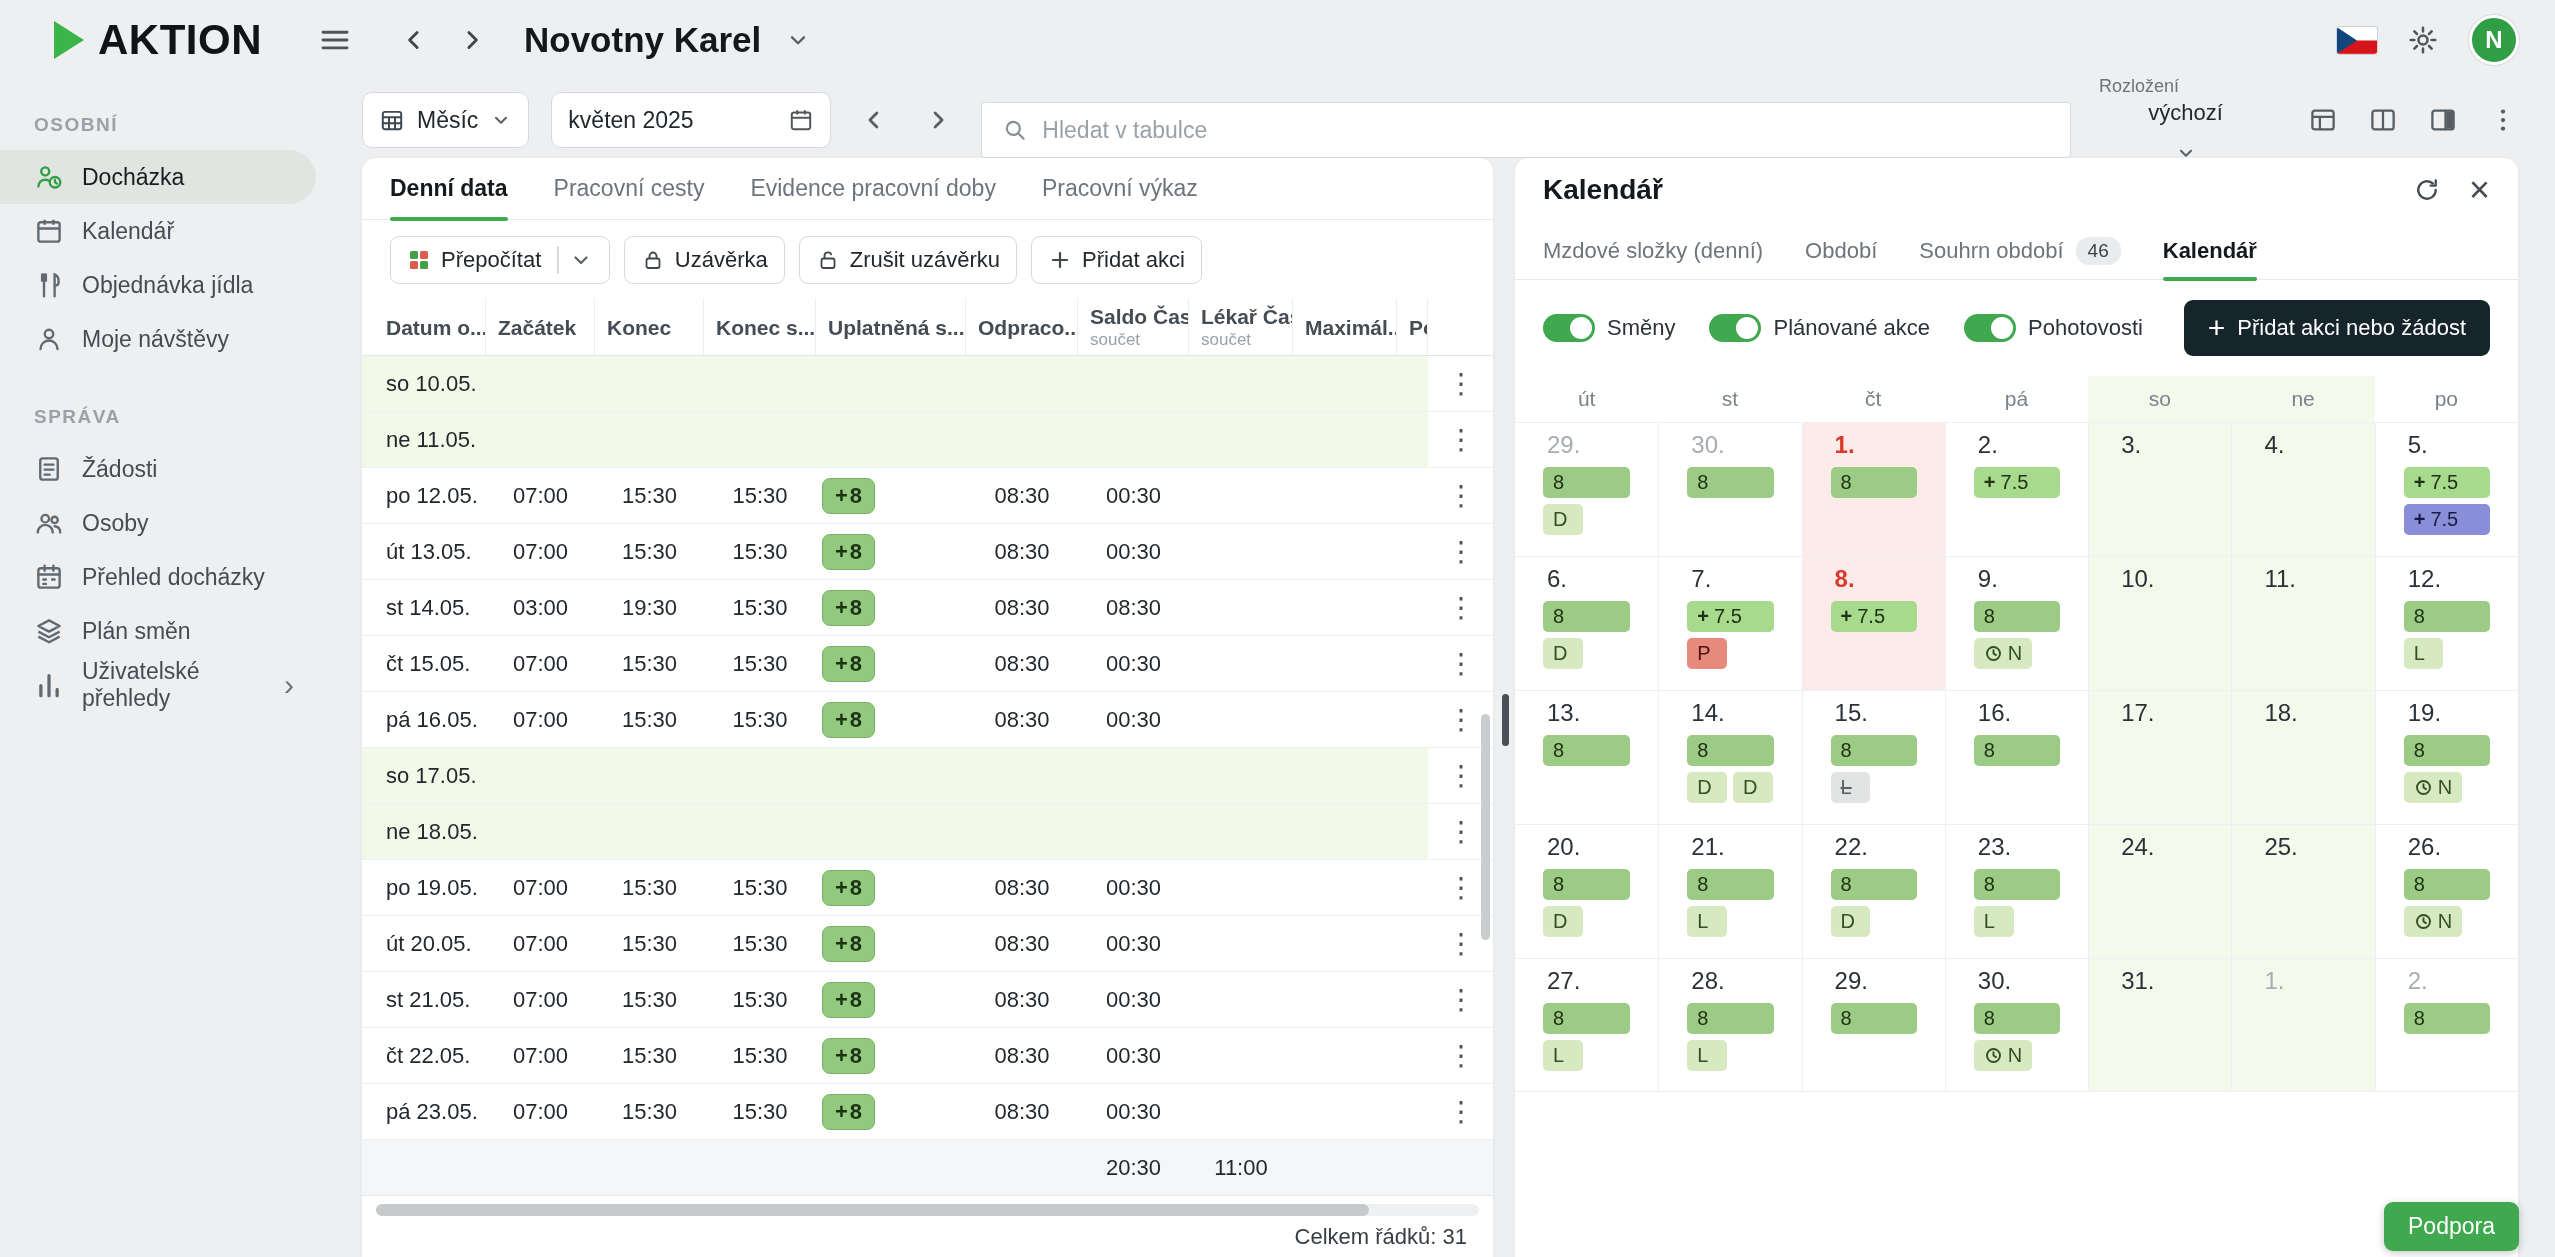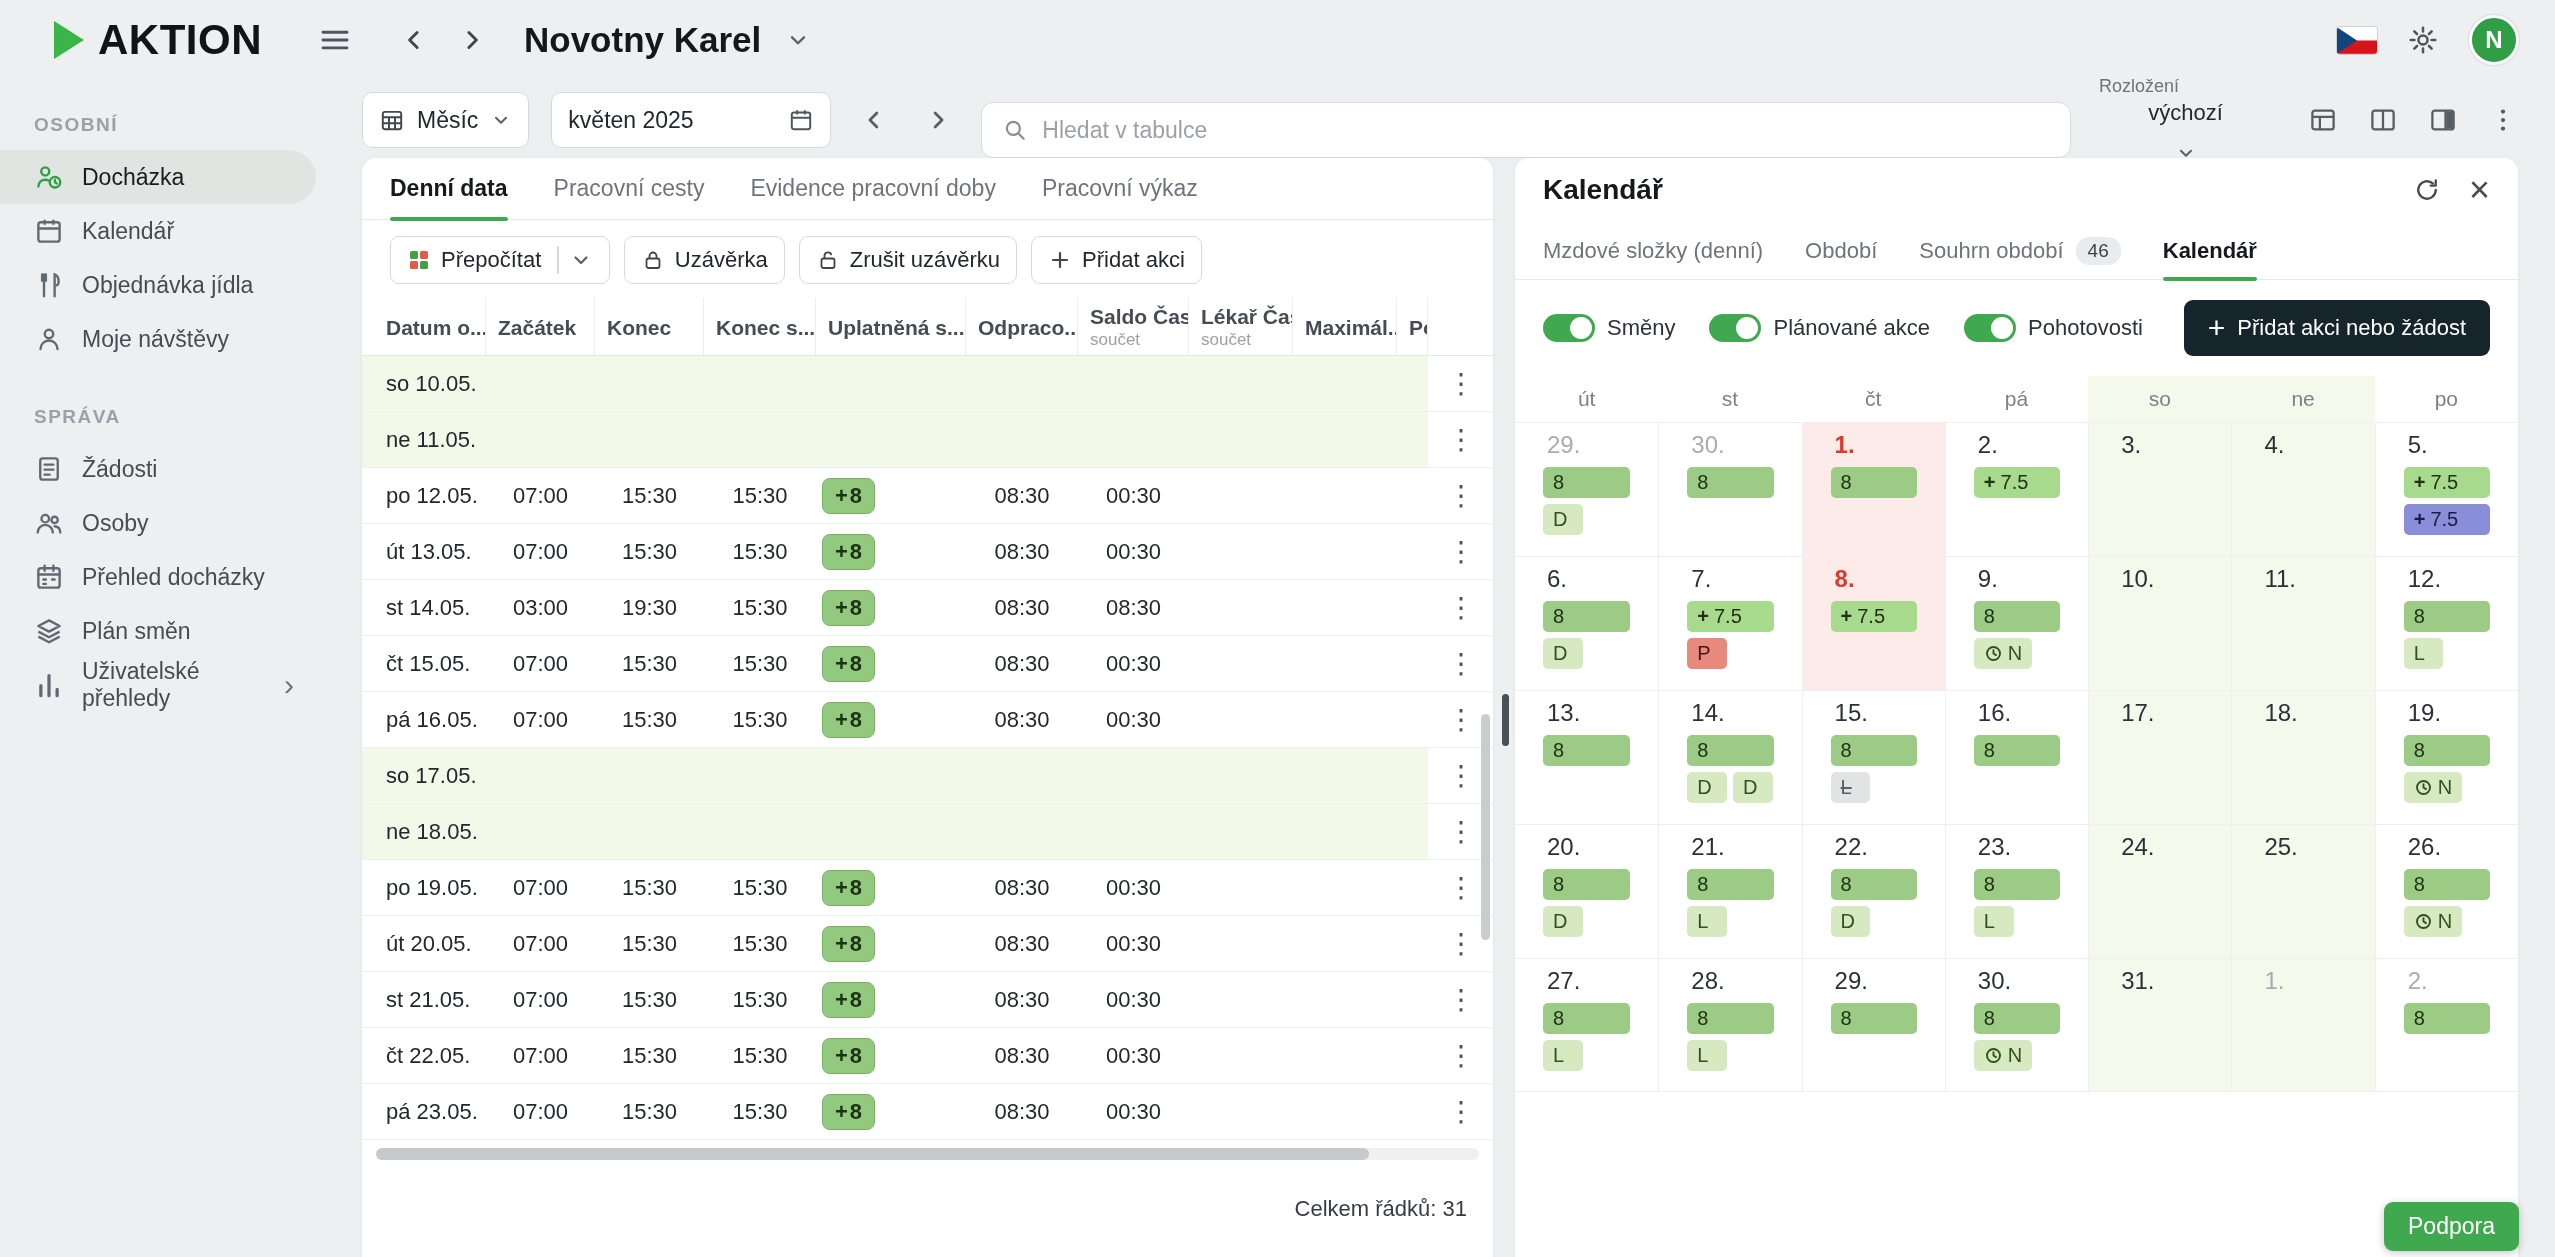--- a/index.html
+++ b/index.html
@@ -43,21 +43,21 @@
 .toolbar{position:absolute;left:362px;top:92px;right:37px;height:56px;display:flex;align-items:center;gap:22px;}
 .icn svg{width:26px;height:26px;}
 .caret svg{width:22px;height:22px;}
 .tbtn{height:56px;background:#fff;border:1.5px solid #d6dade;border-radius:10px;display:flex;align-items:center;gap:12px;padding:0 16px;font-size:23px;color:#22272c;cursor:pointer;}
 .tbtn .icn{color:#3f464c;}
 .tbtn .caret{color:#5a6167;}
 .date-field{height:56px;width:280px;background:#fff;border:1.5px solid #d6dade;border-radius:10px;display:flex;align-items:center;justify-content:space-between;padding:0 16px;font-size:23px;cursor:text;}
 .date-field .icn{color:#4e555b;}
 .nav-sm{width:42px;height:42px;display:flex;align-items:center;justify-content:center;color:#565d63;border-radius:8px;}
 .nav-sm svg{width:28px;height:28px;}
-.search{flex:1;height:56px;background:#fff;border:1.5px solid #d6dade;border-radius:12px;display:flex;align-items:center;gap:14px;padding:9px 20px;cursor:text;margin-top:20px;}
+.search{flex:1;height:56px;background:#fff;border:1.5px solid #d6dade;border-radius:4px;display:flex;align-items:center;gap:14px;padding:9px 20px;cursor:text;margin-top:20px;}
 .search .icn{color:#878e95;}
 .search input{flex:1;border:none;outline:none;font-size:23px;font-family:inherit;color:#23282d;background:transparent;}
 .search input::placeholder{color:#9aa1a8;}
 .layout-group{display:flex;flex-direction:column;justify-content:center;gap:3px;min-width:185px;cursor:pointer;padding:0 6px;}
 .layout-label{font-size:18px;color:#6d747b;}
 .layout-value{display:flex;align-items:center;justify-content:space-between;font-size:22px;color:#24292e;gap:16px;flex-direction:column;}
 .layout-value .caret{color:#5a6167;}
 .toolbar-icons{display:flex;align-items:center;gap:30px;padding-left:8px;color:#555c62;}
 .toolbar-icons button{display:flex;color:#555c62;}
 .toolbar-icons svg{width:30px;height:30px;}
@@ -685,20 +685,33 @@
           </div>
           <div class="tcell c">08:30</div>
           <div class="tcell c">00:30</div>
           <div class="tcell c"></div>
           <div class="tcell c"></div>
           <div class="tcell c"></div>
           <div class="tcell dots">
             <button class="dotbtn">⋮</button>
           </div>
         </div>
+        <div class="trow totals">
+          <div class="tcell date"></div>
+          <div class="tcell c"></div>
+          <div class="tcell c"></div>
+          <div class="tcell c"></div>
+          <div class="tcell c"></div>
+          <div class="tcell c"></div>
+          <div class="tcell c">20:30</div>
+          <div class="tcell c">11:00</div>
+          <div class="tcell c"></div>
+          <div class="tcell c"></div>
+          <div class="tcell dots"></div>
+        </div>
       </div>
     <div class="hscroll">
         <div class="hthumb"></div>
       </div>
     <div class="tfoot">
       <span>Celkem řádků: 31</span>
     </div>
     <div class="vscroll"></div>
   </section>
 

